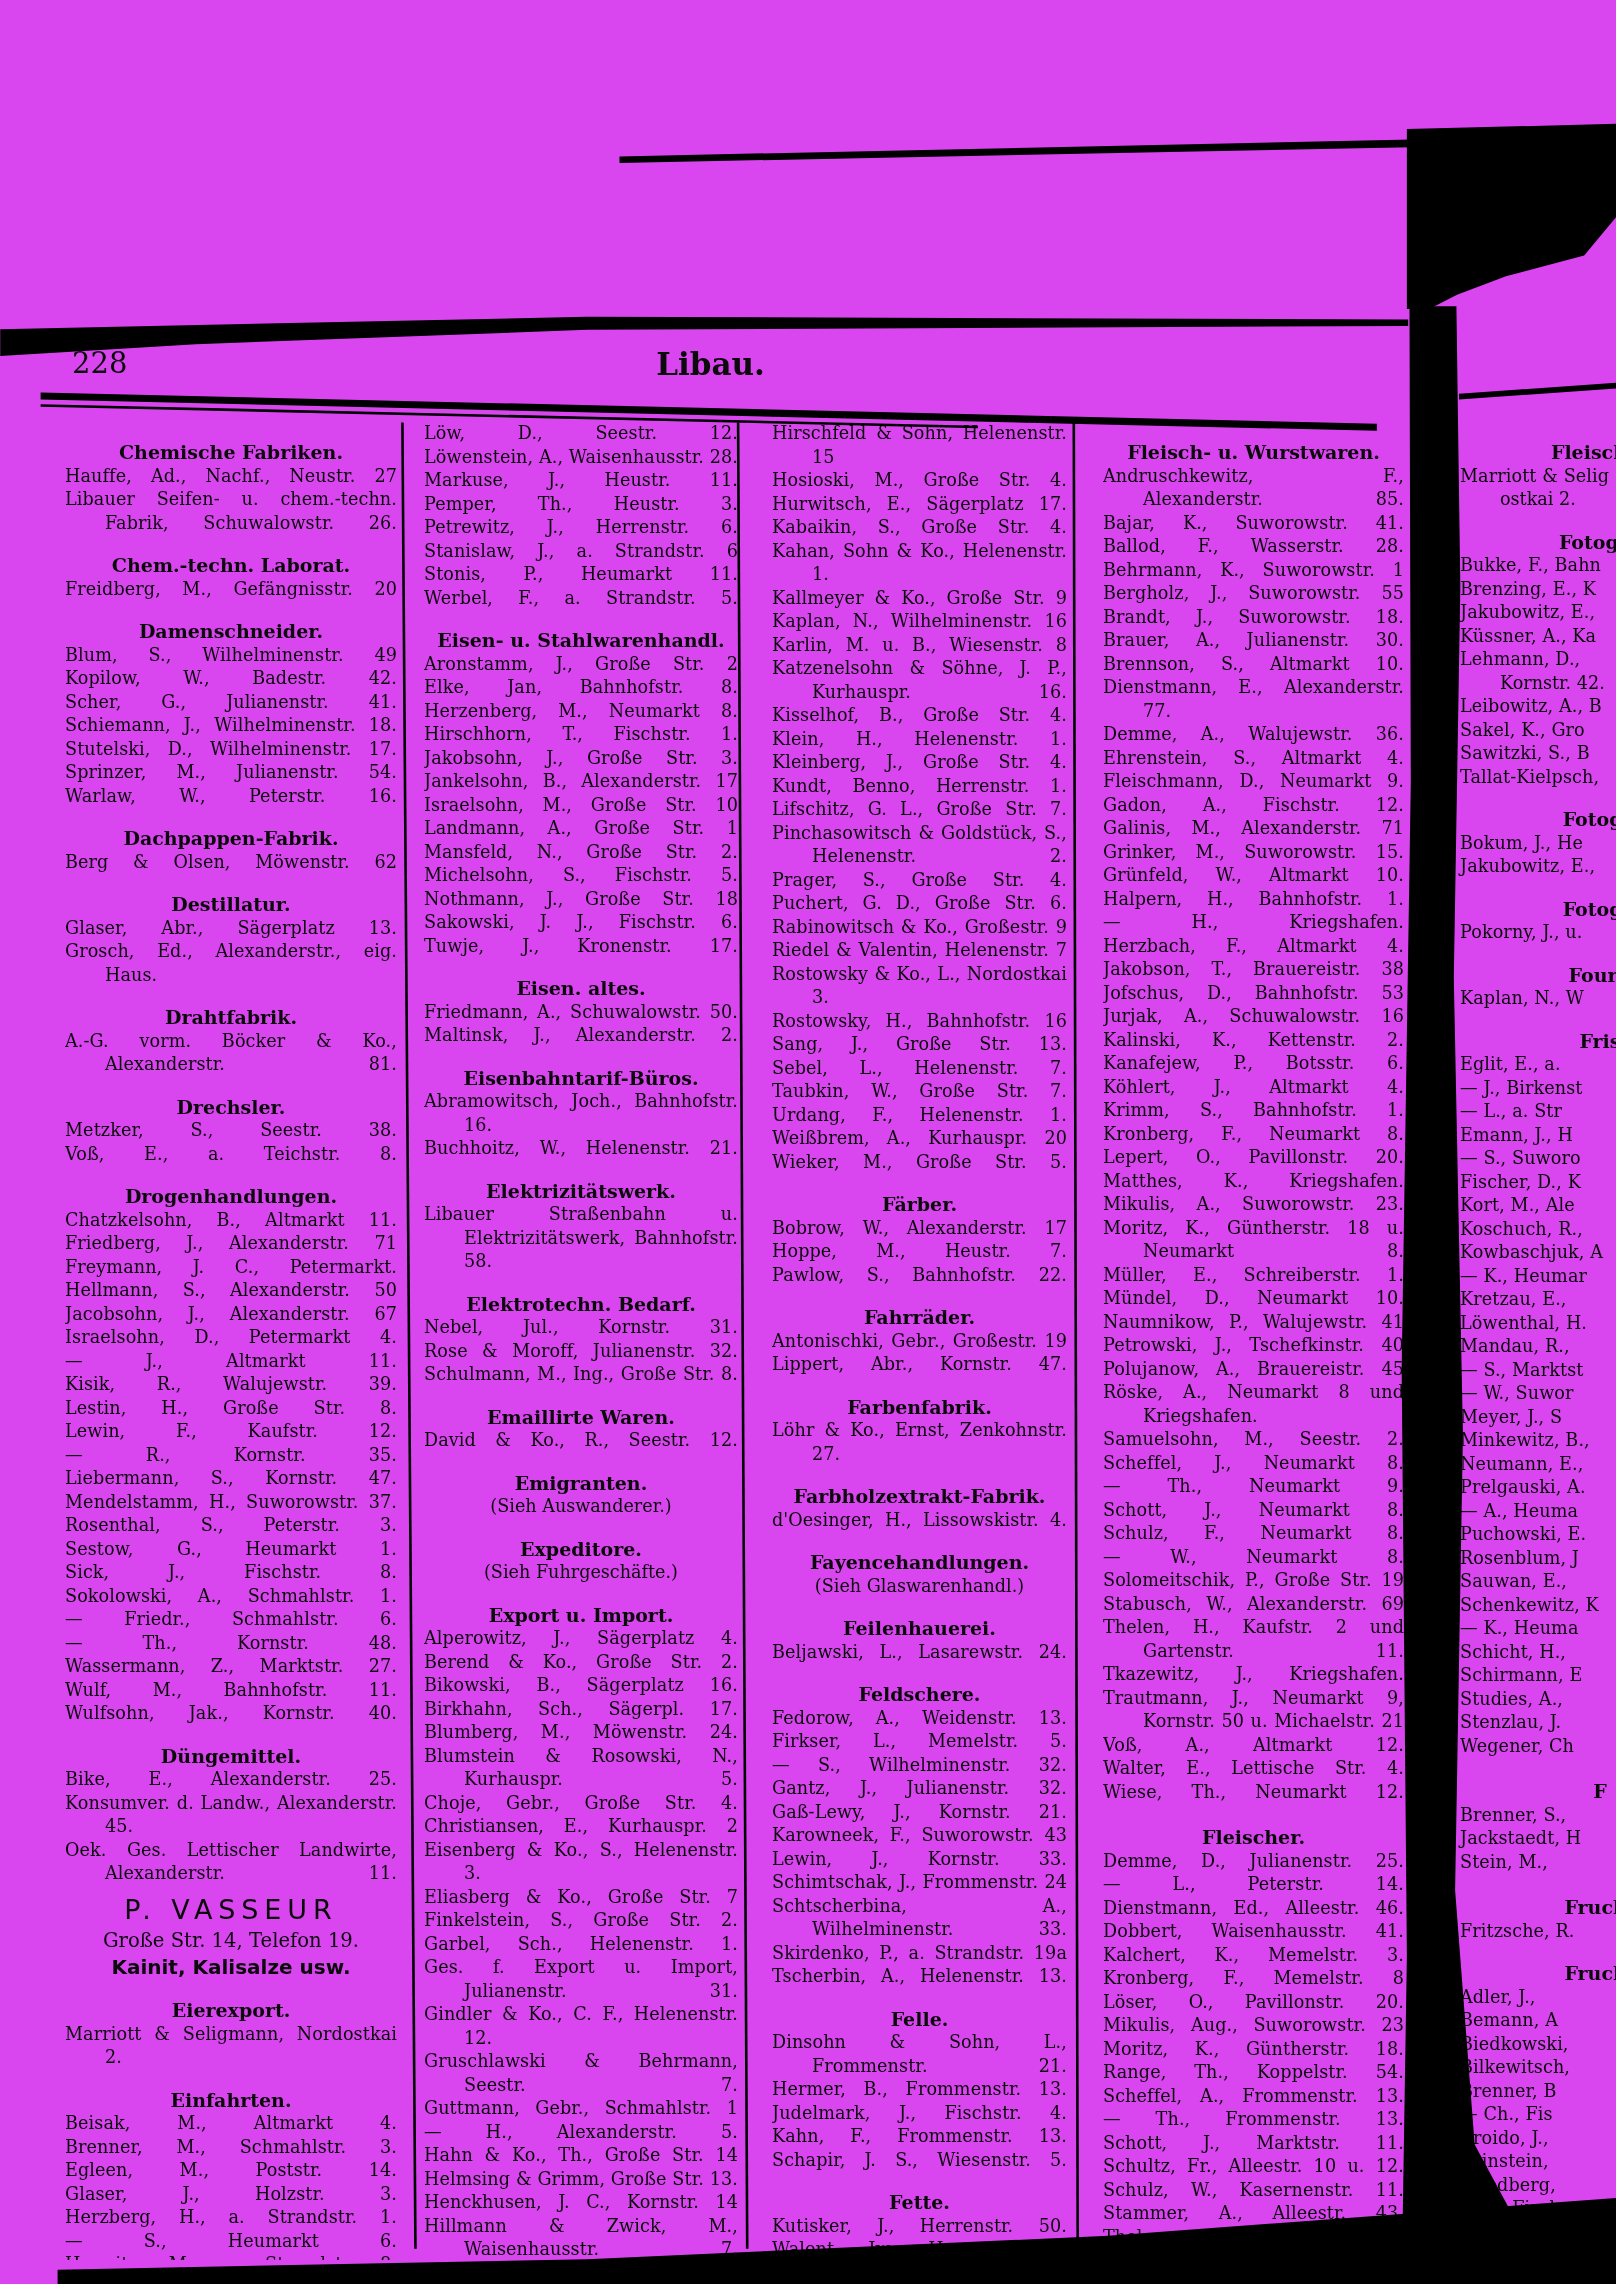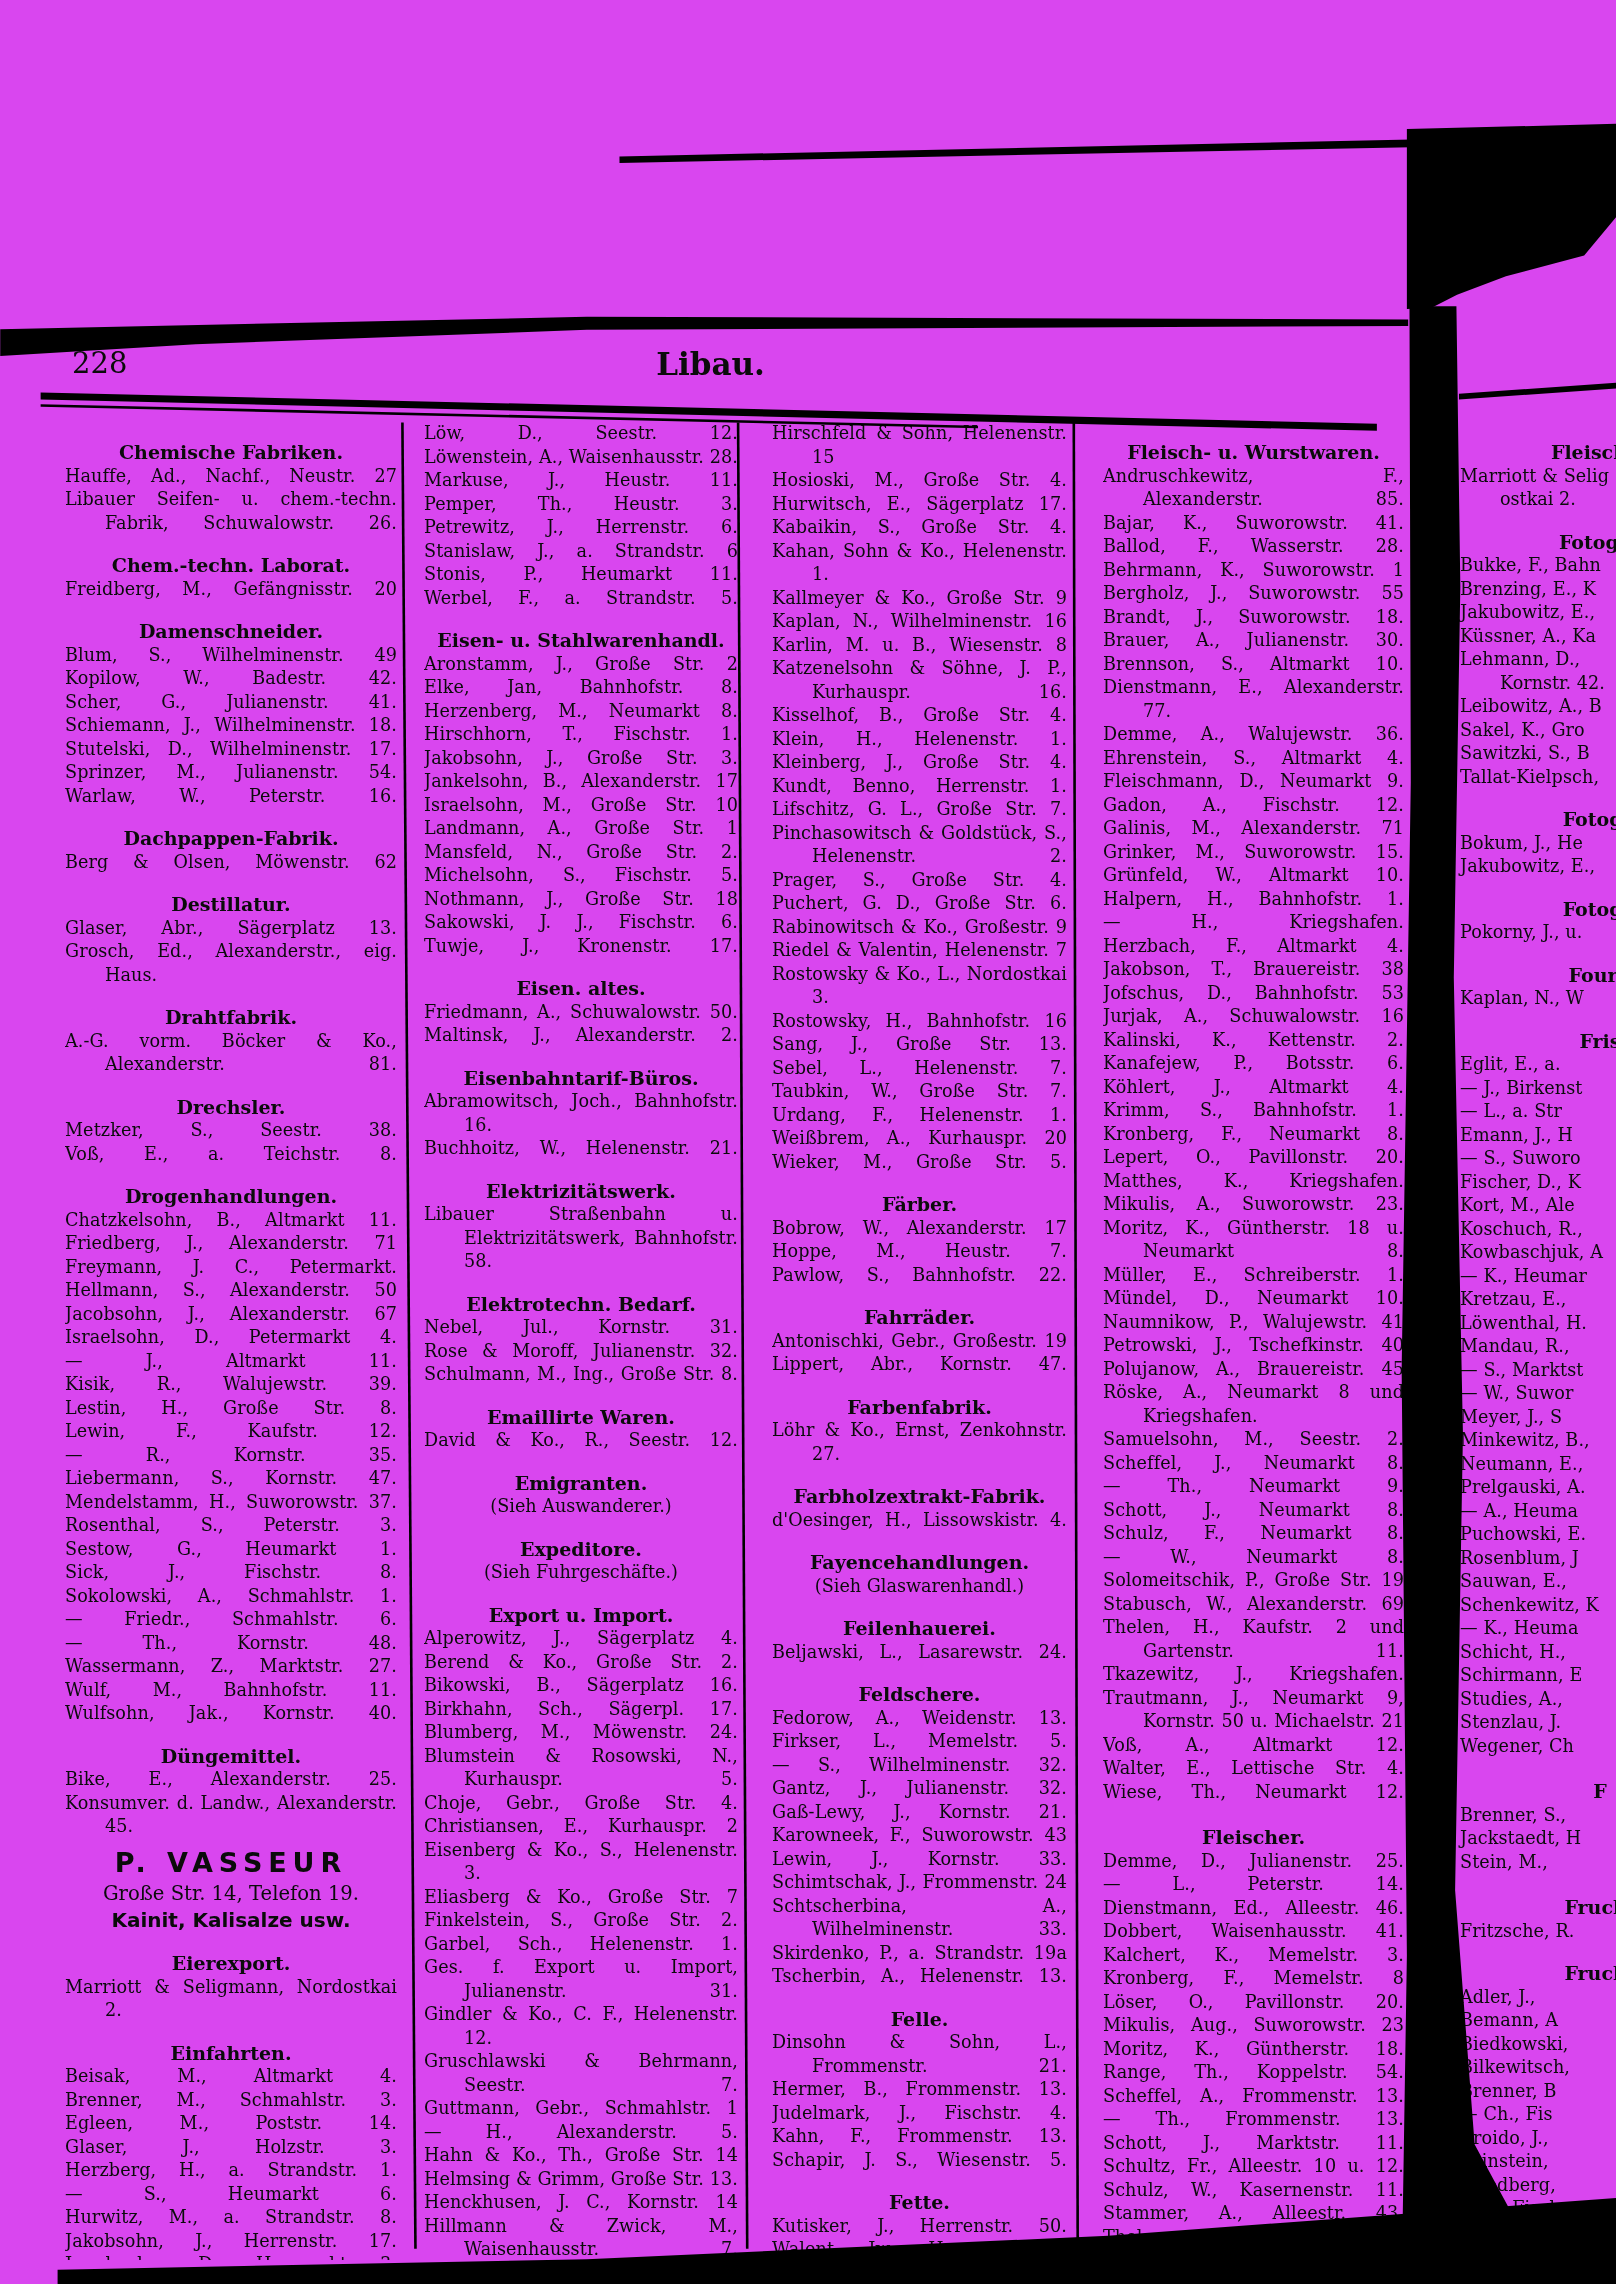--- a/index.html
+++ b/index.html
@@ -16,21 +16,21 @@
   #c4{left:1103px;width:301px;}
   #c5{left:1460px;width:280px;overflow:visible;}
   .entry{font-size:17.6px;line-height:23.5px;text-align:justify;text-align-last:justify;
          padding-left:40px;text-indent:-40px;letter-spacing:0.1px;}
   #c5 .entry{white-space:nowrap;text-align:left;text-align-last:left;padding-left:0;text-indent:0;}
   .cont{font-size:17.6px;line-height:23.5px;padding-left:40px;white-space:nowrap;}
   .heading{font-size:19px;line-height:23.5px;font-weight:bold;text-align:center;text-align-last:center;
            margin-top:19px;}
   .heading.gap{margin-top:22px;}
   .note{font-size:17.6px;line-height:23.5px;text-align:center;text-align-last:center;}
-  .ad-title{font-family:"DejaVu Sans",sans-serif;font-weight:bold;font-size:27px;line-height:35px;
+  .ad-title{font-family:"DejaVu Sans",sans-serif;font-weight:normal;font-size:27px;line-height:35px;
             letter-spacing:5.9px;text-align:center;text-align-last:center;margin-top:6.5px;}
   .ad-sub{font-size:19.6px;line-height:27px;text-align:center;text-align-last:center;}
   .ad-bold{font-family:"DejaVu Sans",sans-serif;font-weight:bold;font-size:20px;line-height:26px;
            text-align:center;text-align-last:center;}
 </style>
 </head>
 <body>
 
 <div id="page">
 
@@ -80,20 +80,21 @@
       <div class="entry">Sick, J., Fischstr. 8.</div>
       <div class="entry">Sokolowski, A., Schmahlstr. 1.</div>
       <div class="entry">— Friedr., Schmahlstr. 6.</div>
       <div class="entry">— Th., Kornstr. 48.</div>
       <div class="entry">Wassermann, Z., Marktstr. 27.</div>
       <div class="entry">Wulf, M., Bahnhofstr. 11.</div>
       <div class="entry">Wulfsohn, Jak., Kornstr. 40.</div>
       <div class="heading">Düngemittel.</div>
       <div class="entry">Bike, E., Alexanderstr. 25.</div>
       <div class="entry">Konsumver. d. Landw., Alexanderstr. 45.</div>
+      <div class="entry">Oek. Ges. Lettischer Landwirte, Alexanderstr. 11.</div>
       <div class="ad-title">P. VASSEUR</div>
       <div class="ad-sub">Große Str. 14, Telefon 19.</div>
       <div class="ad-bold">Kainit, Kalisalze usw.</div>
       <div class="heading">Eierexport.</div>
       <div class="entry">Marriott &amp; Seligmann, Nordostkai 2.</div>
       <div class="heading">Einfahrten.</div>
       <div class="entry">Beisak, M., Altmarkt 4.</div>
       <div class="entry">Brenner, M., Schmahlstr. 3.</div>
       <div class="entry">Egleen, M., Poststr. 14.</div>
       <div class="entry">Glaser, J., Holzstr. 3.</div>

